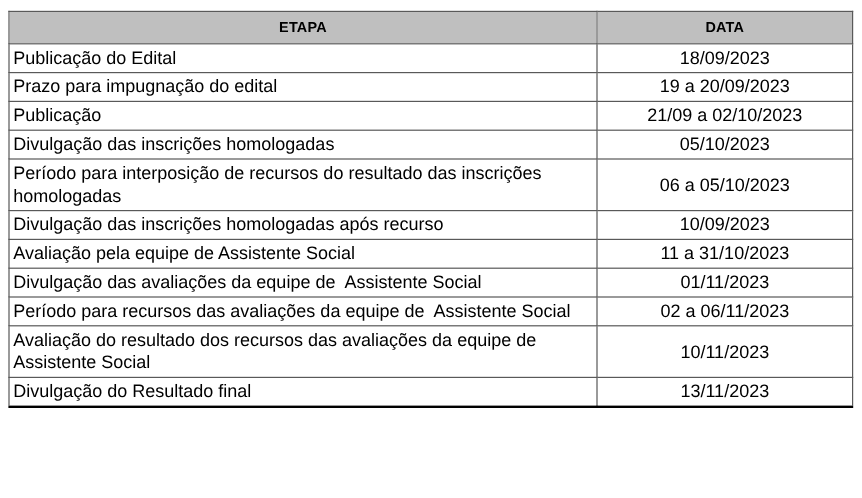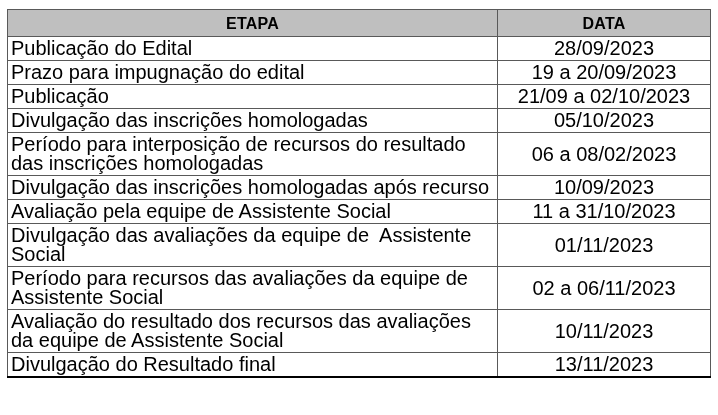--- a/index.html
+++ b/index.html
@@ -24,29 +24,29 @@
     background: #ffffff;
     border-top: 1px solid var(--border-color, #595959);
     border-left: 1px solid var(--border-color, #595959);
     border-right: 1px solid var(--border-color, #595959);
     border-bottom: 2px solid #000000;
   }
   col.col-etapa { width: 490px; }
   col.col-data  { width: 213px; }
   th, td {
     border: 1px solid var(--border-color, #595959);
-    font-size: 20px;
+    font-size: 15px;
     line-height: 19px;
     vertical-align: middle;
     overflow: hidden;
   }
   thead th {
     background: var(--header-bg, #bfbfbf);
     font-weight: bold;
-    font-size: 16px;
+    font-size: 12px;
     text-align: center;
     height: 24px;
     padding: 1px 2px;
     letter-spacing: 0.2px;
   }
   td.etapa {
     text-align: left;
     padding: 2px 2px 2px 3px;
     height: 19px;
     white-space: pre-wrap;
@@ -69,41 +69,41 @@
     </colgroup>
     <thead>
       <tr>
         <th>ETAPA</th>
         <th>DATA</th>
       </tr>
     </thead>
     <tbody id="schedule-body">
   <tr>
     <td class="etapa">Publicação do Edital</td>
-    <td class="data">28/09/2023</td>
+    <td class="data">18/09/2023</td>
   </tr>
 
   <tr>
     <td class="etapa">Prazo para impugnação do edital</td>
     <td class="data">19 a 20/09/2023</td>
   </tr>
 
   <tr>
     <td class="etapa">Publicação</td>
     <td class="data">21/09 a 02/10/2023</td>
   </tr>
 
   <tr>
     <td class="etapa">Divulgação das inscrições homologadas</td>
     <td class="data">05/10/2023</td>
   </tr>
 
   <tr>
     <td class="etapa">Período para interposição de recursos do resultado das inscrições homologadas</td>
-    <td class="data">06 a 08/02/2023</td>
+    <td class="data">06 a 05/10/2023</td>
   </tr>
 
   <tr>
     <td class="etapa">Divulgação das inscrições homologadas após recurso</td>
     <td class="data">10/09/2023</td>
   </tr>
 
   <tr>
     <td class="etapa">Avaliação pela equipe de Assistente Social</td>
     <td class="data">11 a 31/10/2023</td>

